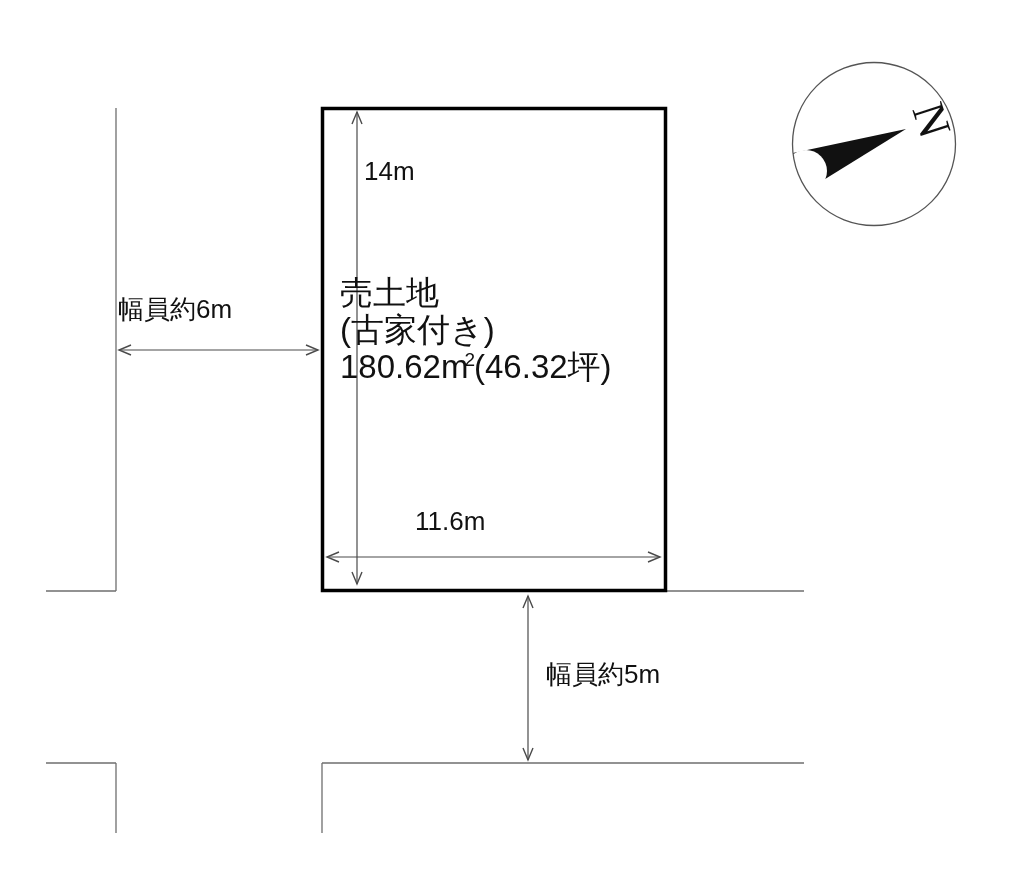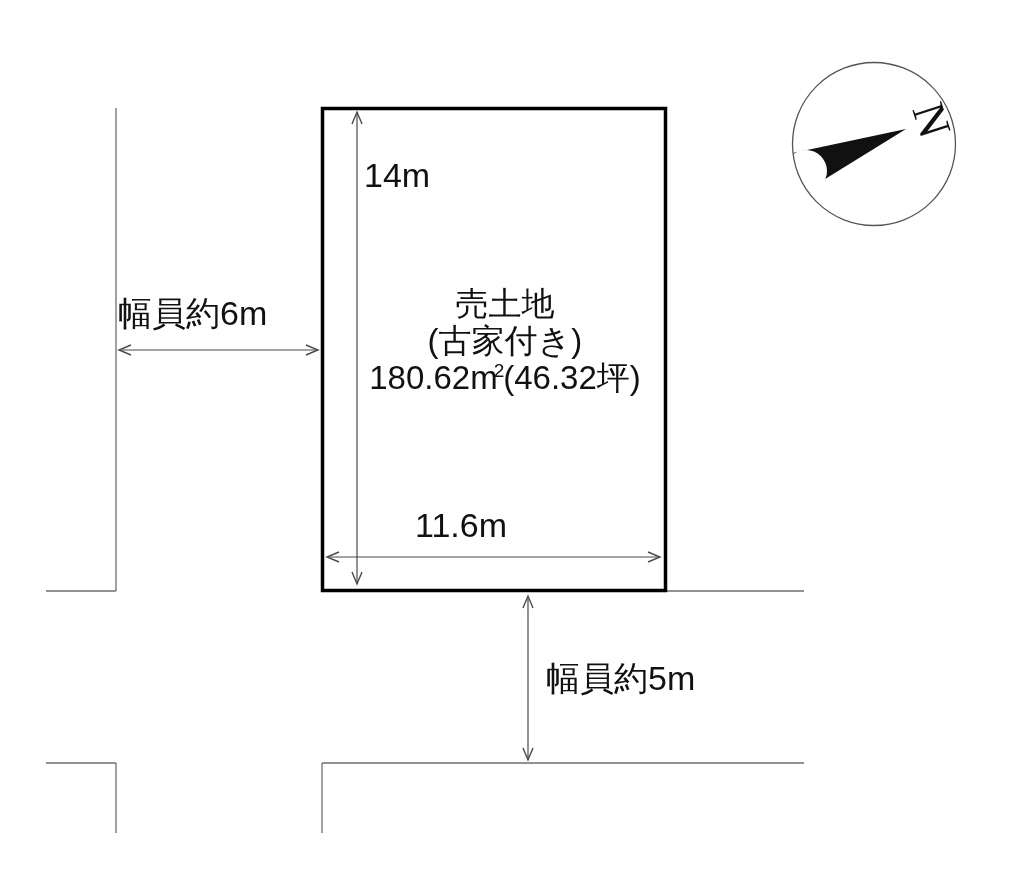--- a/index.html
+++ b/index.html
@@ -17,34 +17,33 @@
     overflow: hidden;
   }
   .canvas svg {
     position: absolute;
     left: 0;
     top: 0;
   }
   .label {
     position: absolute;
     color: #111111;
-    font-size: 34px;
+    font-size: 26px;
     line-height: 1.05;
     white-space: nowrap;
   }
   .label.centered {
   }
   #plot-text-block {
     left: 340px;
     top: 274px;
     width: 330px;
-    text-align: center;
+    text-align: left;
     font-size: 33px;
     line-height: 37px;
-    margin-top: 11px;
   }
   #plot-text-block .area-sup {
     display: inline-block;
     font-size: 19px;
     vertical-align: top;
     position: relative;
     top: -7px;
     margin-left: -4px;
     margin-right: -1px;
   }

